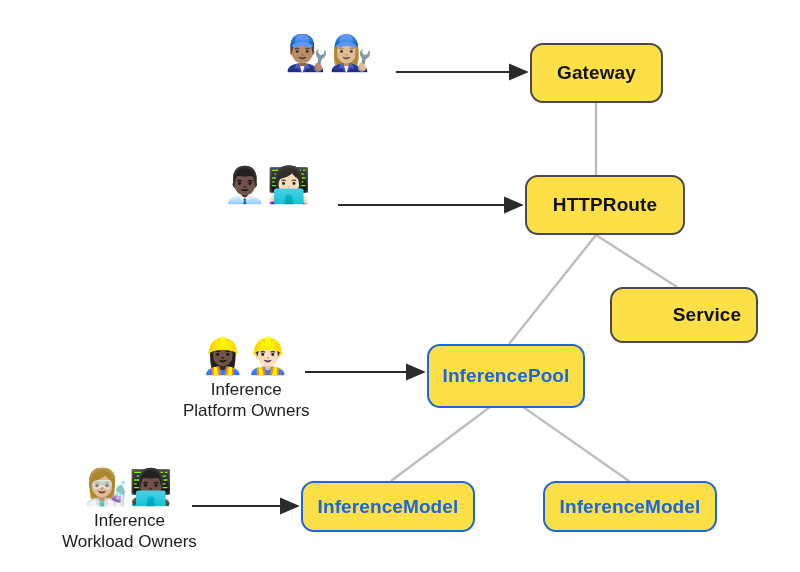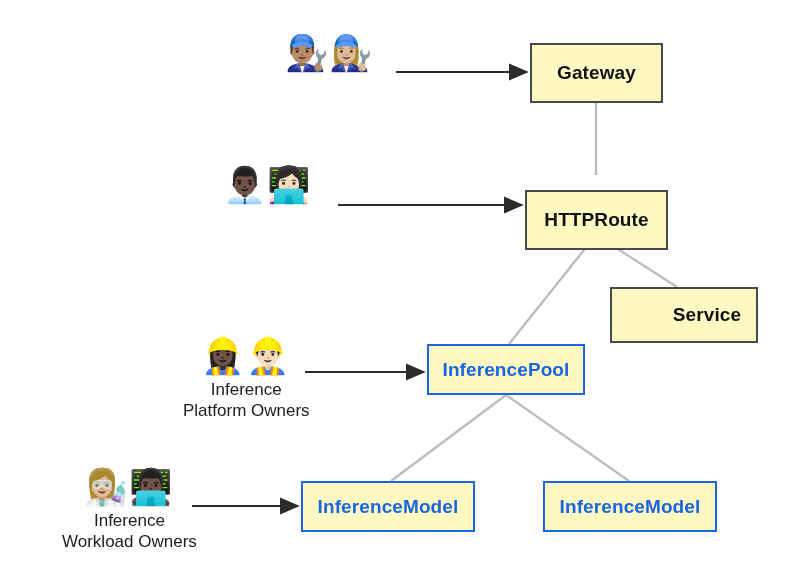--- a/index.html
+++ b/index.html
@@ -25,22 +25,22 @@
     height: 572px;
     pointer-events: none;
   }
   
   .node {
     position: absolute;
     box-sizing: border-box;
     display: flex;
     align-items: center;
     justify-content: center;
-    background: #fef9c3;
-    border-radius: 0;
+    background: #fde047;
+    border-radius: 13px;
     font-weight: bold;
     letter-spacing: 0.1px;
     white-space: nowrap;
     z-index: 3;
   }
   .node.core {
     border: 2px solid #494949;
     color: #111111;
     font-size: 19px;
   }
@@ -95,23 +95,23 @@
     <g id="arrow-group">
         <line x1="396" y1="72" x2="527" y2="72" stroke="#2b2b2b" stroke-width="2.2" marker-end="url(#arrowhead)"></line>
         <line x1="338" y1="205" x2="522" y2="205" stroke="#2b2b2b" stroke-width="2.2" marker-end="url(#arrowhead)"></line>
         <line x1="305" y1="372" x2="424" y2="372" stroke="#2b2b2b" stroke-width="2.2" marker-end="url(#arrowhead)"></line>
         <line x1="192" y1="506" x2="298" y2="506" stroke="#2b2b2b" stroke-width="2.2" marker-end="url(#arrowhead)"></line>
       </g>
   </svg>
 
   <div id="node-layer">
       <div class="node core" style="left: 530px; top: 43px; width: 133px; height: 60px;">Gateway</div>
-      <div class="node core" style="left: 525px; top: 190px; width: 143px; height: 60px;">HTTPRoute</div>
+      <div class="node core" style="left: 525px; top: 175px; width: 160px; height: 60px;">HTTPRoute</div>
       <div class="node core" style="left: 610px; top: 287px; width: 148px; height: 56px; padding-left: 46px;">Service</div>
-      <div class="node infer" style="left: 427px; top: 344px; width: 158px; height: 51px;">InferencePool</div>
+      <div class="node infer" style="left: 427px; top: 344px; width: 158px; height: 64px;">InferencePool</div>
       <div class="node infer" style="left: 301px; top: 481px; width: 174px; height: 51px;">InferenceModel</div>
       <div class="node infer" style="left: 543px; top: 481px; width: 174px; height: 51px;">InferenceModel</div>
     </div>
   <div id="persona-layer">
       <div class="persona" style="left: 285px; top: 33px;">
         <div class="persona-emojis">👨🏽‍🔧👩🏼‍🔧</div>
       </div>
       <div class="persona" style="left: 223px; top: 165px;">
         <div class="persona-emojis">👨🏿‍💼👩🏻‍💻</div>
       </div>

